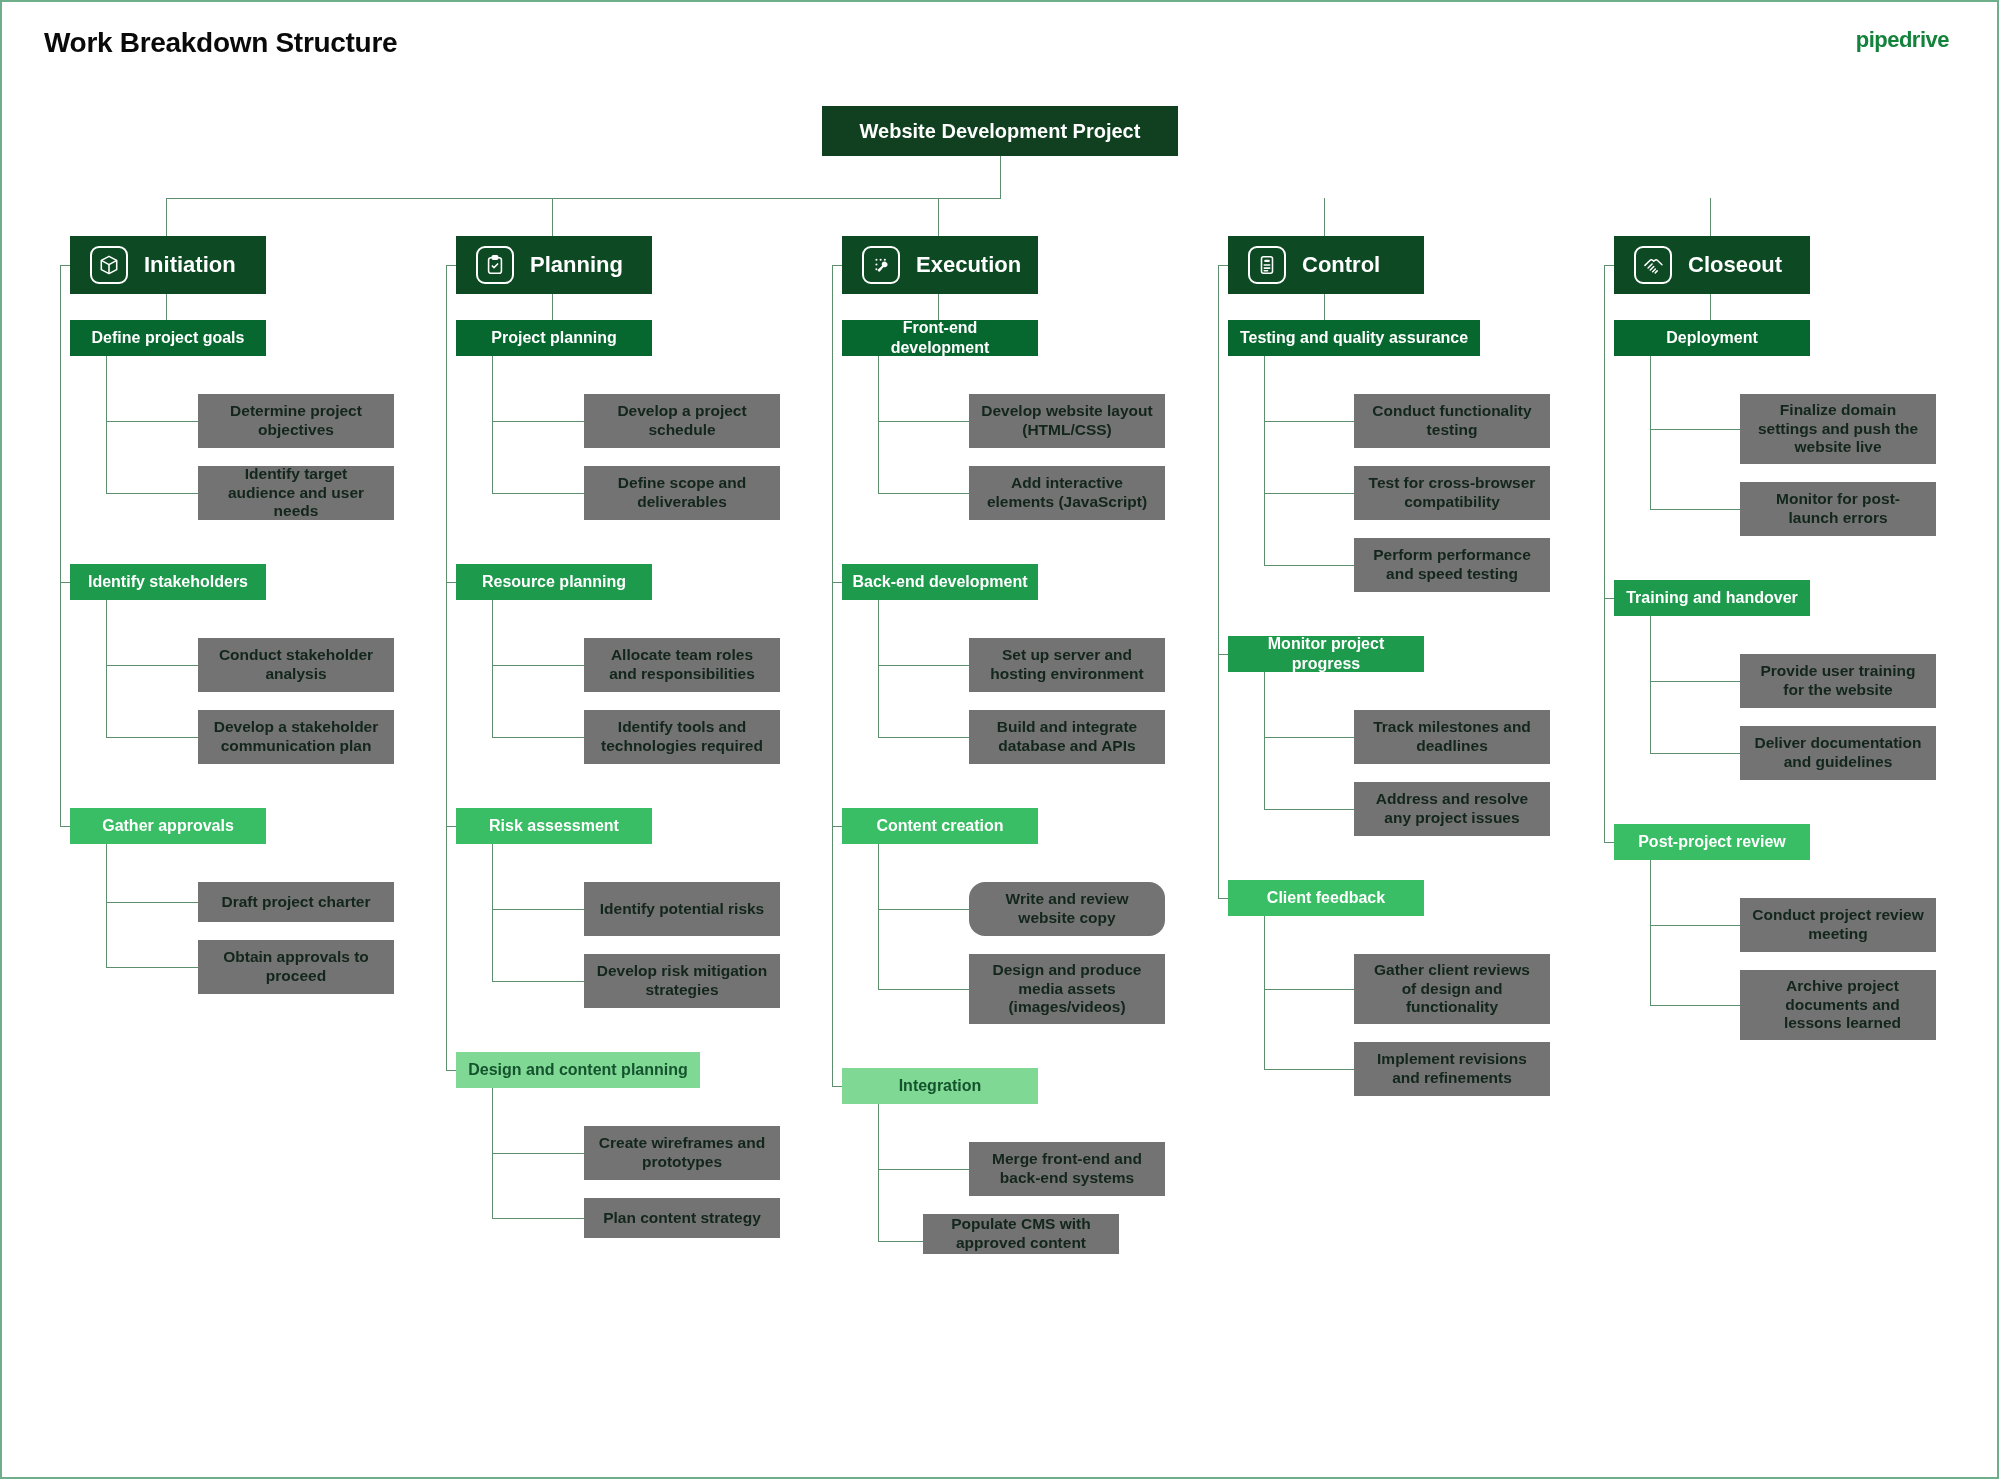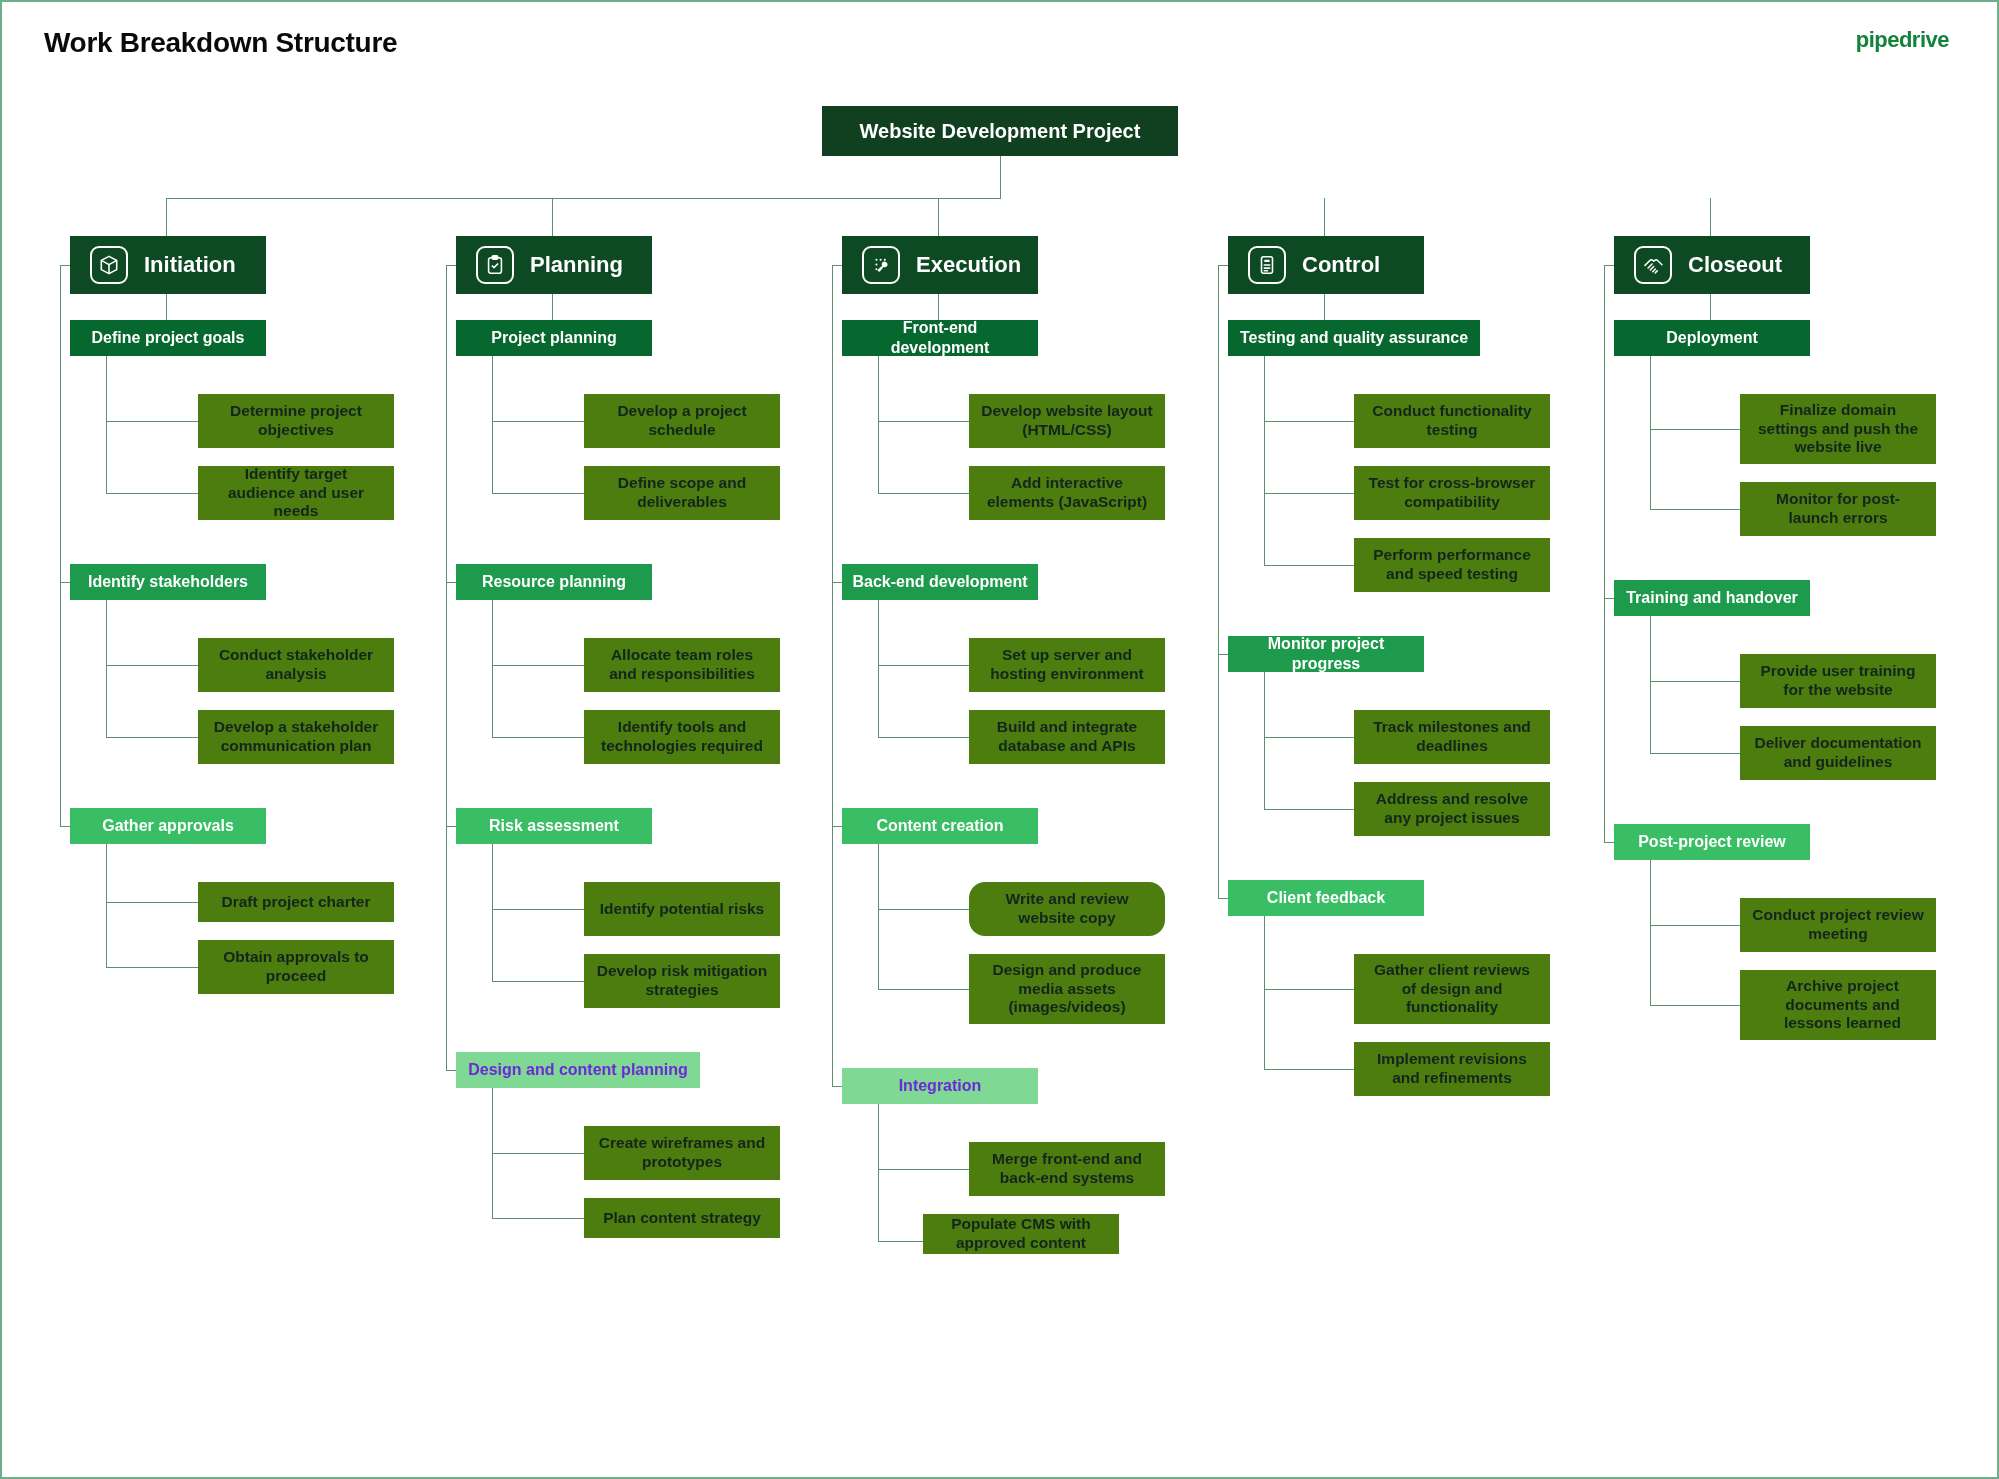--- a/index.html
+++ b/index.html
@@ -57,24 +57,24 @@
     border: 2px solid #ffffff; border-radius: 9px;
     display: flex; align-items: center; justify-content: center;
   }
   .node.phase .icon-box svg { display: block; }
 
   
   .node.l2 { font-size: 16px; font-weight: bold; padding: 0 10px; }
   .node.l2.t0 { background: #07682f; color: #ffffff; }
   .node.l2.t1 { background: #1d9a4c; color: #ffffff; }
   .node.l2.t2 { background: #39bd65; color: #ffffff; }
-  .node.l2.t3 { background: #7fd894; color: #6d28d9; }
+  .node.l2.t3 { background: #7fd894; color: #14532d; }
 
   .node.l3 {
-    background: #4d7c0f; color: #13261c;
+    background: #737373; color: #13261c;
     font-size: 15.5px; font-weight: bold;
     padding: 0 12px;
   }
 </style>
 </head>
 <body>
 
 <div id="canvas">
 
   <div id="page-title">Work Breakdown Structure</div>

